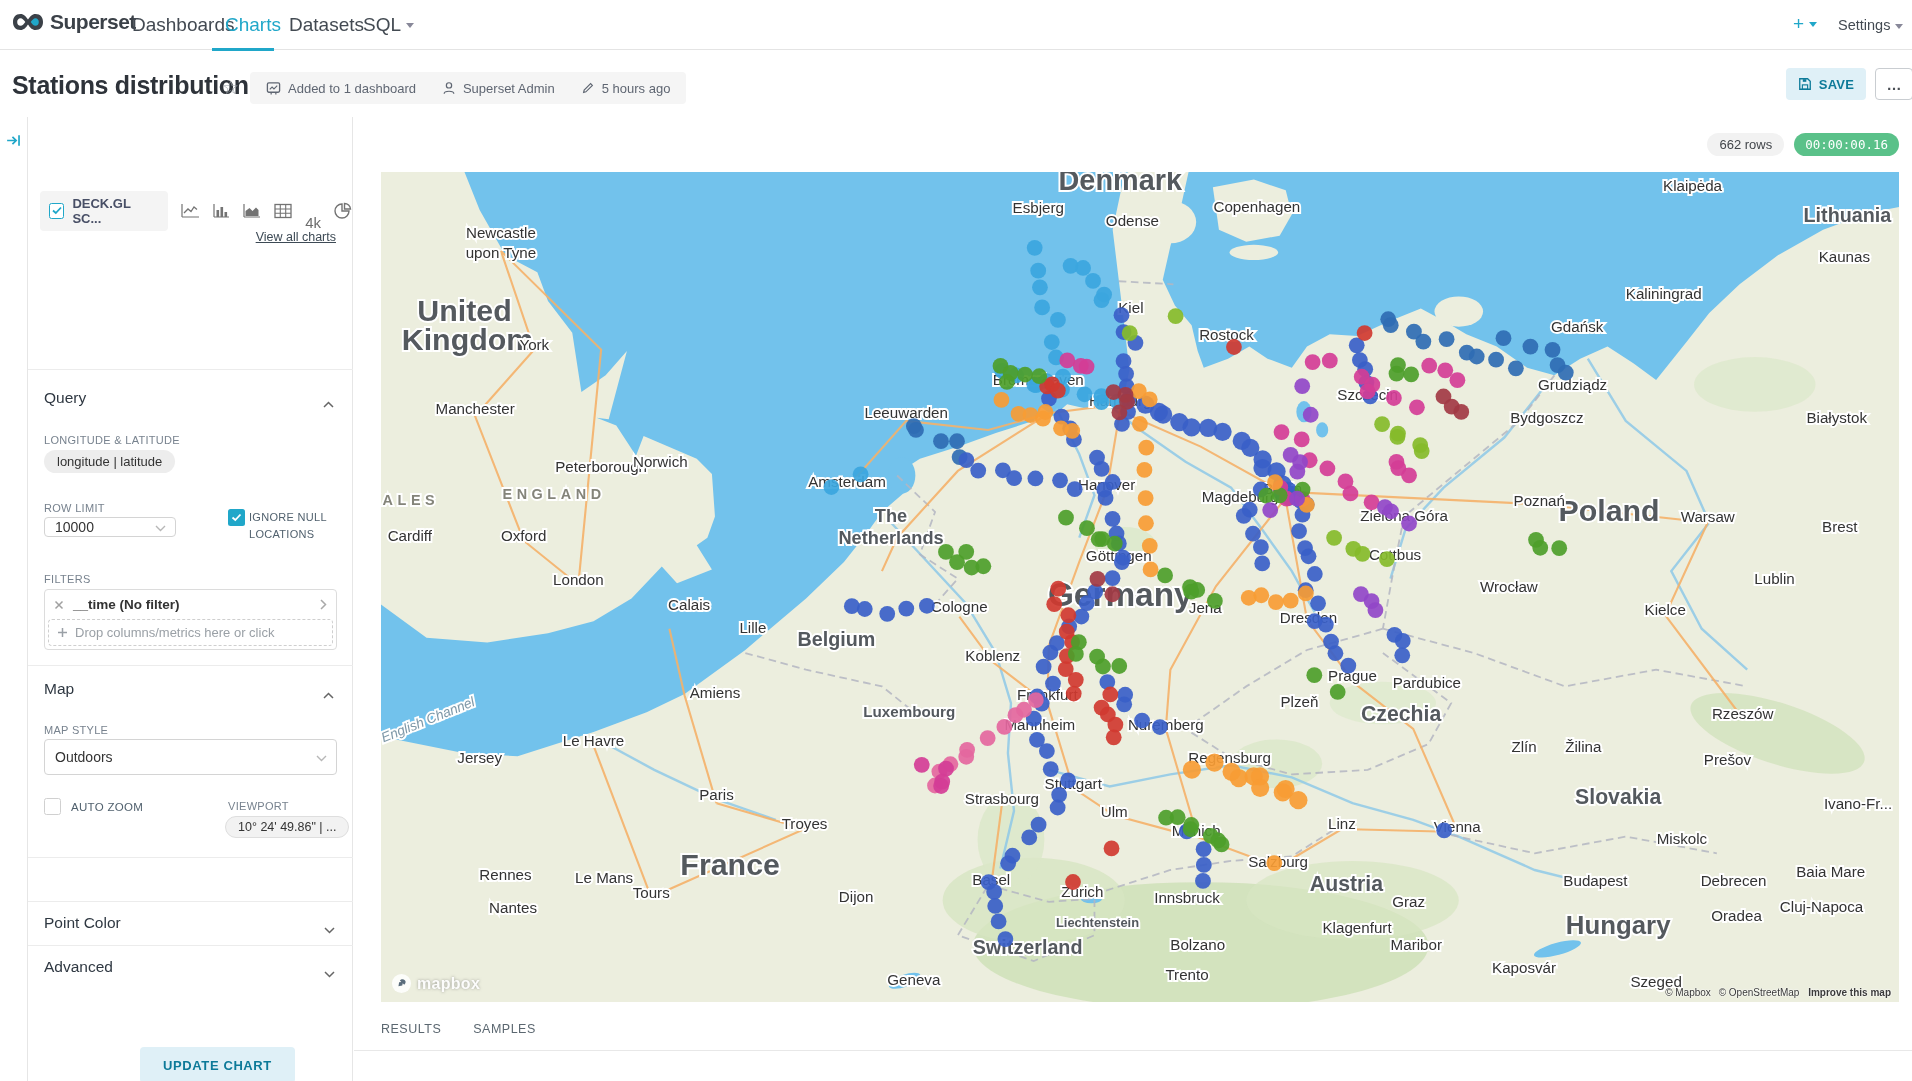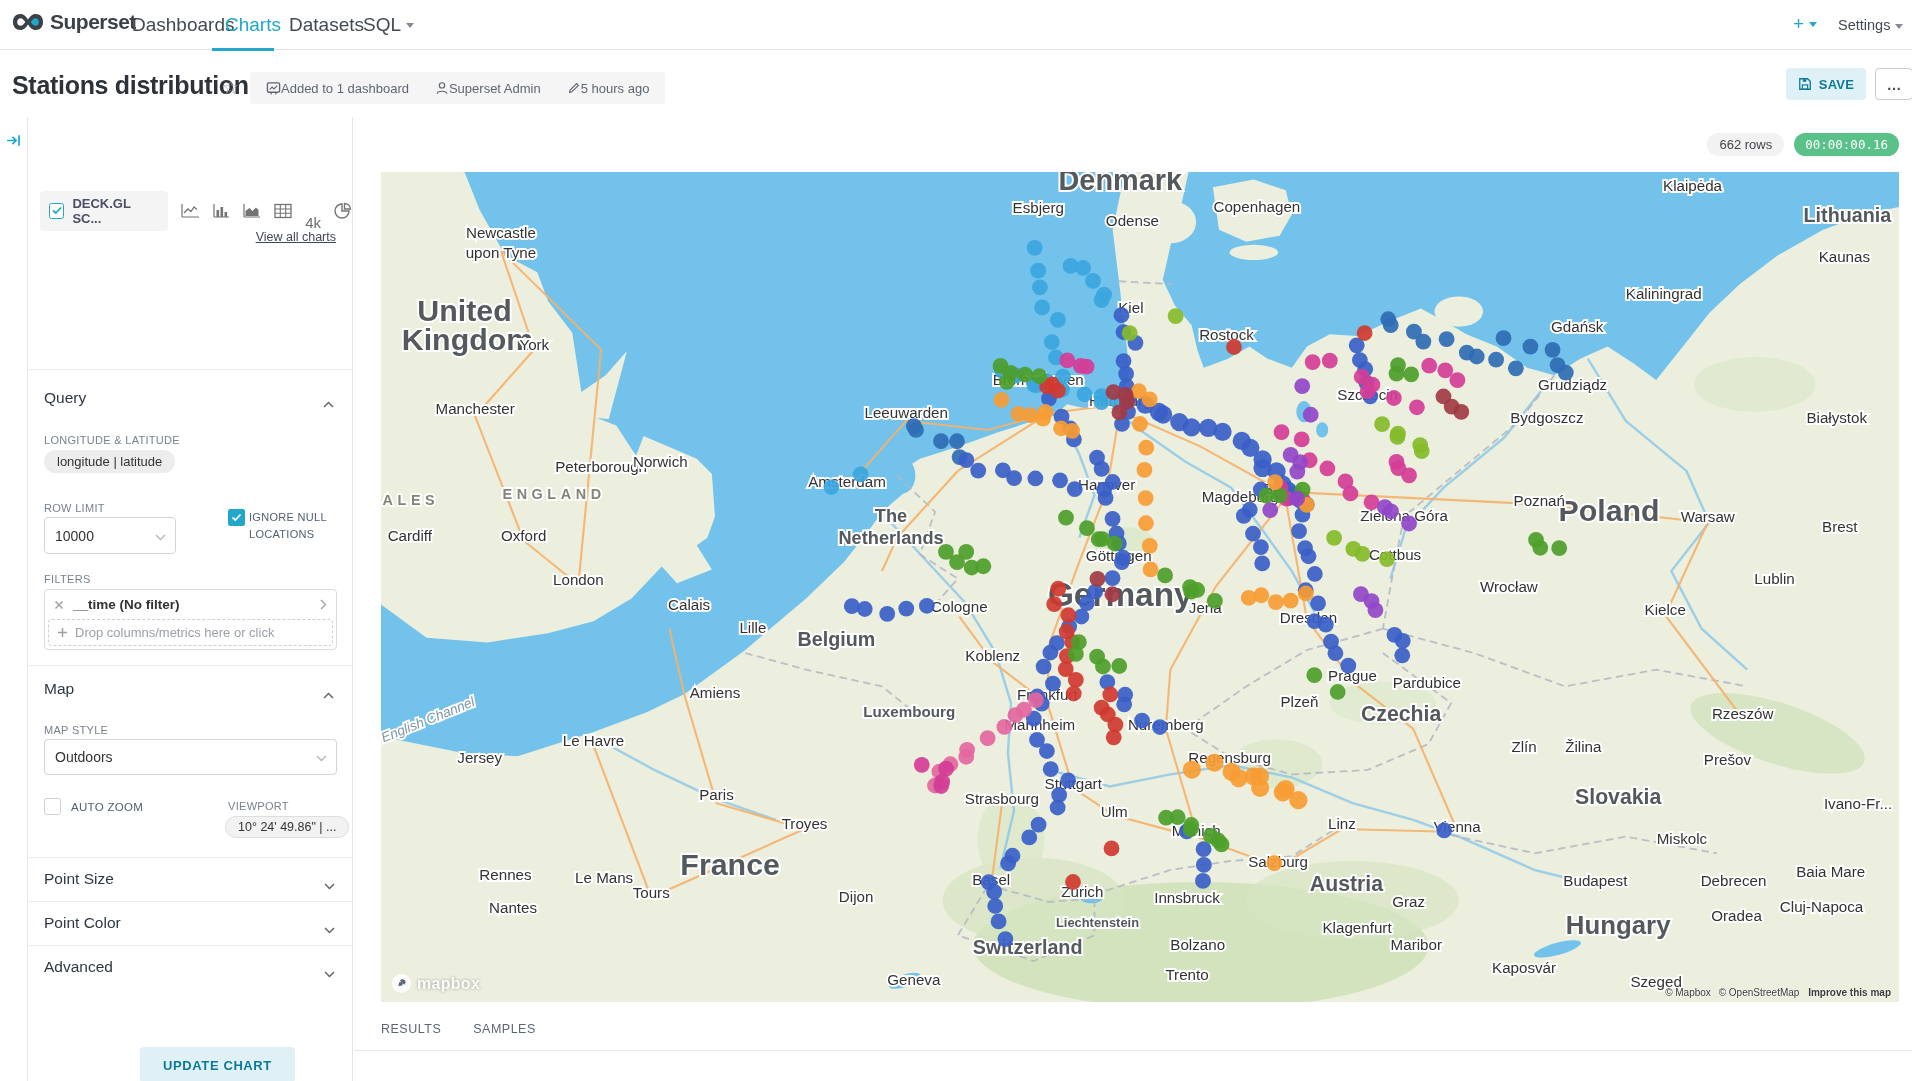--- a/index.html
+++ b/index.html
@@ -20,21 +20,21 @@
   .caret.teal { border-top-color:#20a7c9; }
   .nav-plus { position:absolute; left:1793px; top:0; height:50px; line-height:48px; color:#20a7c9; font-size:19px; cursor:pointer; }
   .nav-settings { position:absolute; left:1838px; top:0; height:50px; line-height:50px; font-size:14.5px; color:#434a52; cursor:pointer; }
 
   
   .header { position:absolute; left:0; top:50px; width:1912px; height:67px; background:#fff; z-index:25; }
   .page-title { position:absolute; left:12px; top:21px; font-size:25px; font-weight:bold; color:#2e333a; letter-spacing:-0.3px; }
   .fav-star { position:absolute; left:222px; top:26px; font-size:19px; color:#9aa0a6; cursor:pointer; }
   .meta-bar { position:absolute; left:250px; top:22px; height:32px; background:#f5f5f5; border-radius:4px;
     display:flex; align-items:center; gap:26px; padding:0 16px; font-size:13px; color:#5f6672; }
-  .meta-item { display:flex; align-items:center; }
+  .meta-item { display:flex; align-items:center; gap:7px; }
   .btn-save { position:absolute; left:1786px; top:18px; width:80px; height:32px; background:#dff0f7;
     border:none; border-radius:4px; color:#0d7a99; font-weight:bold; font-size:13px; letter-spacing:0.3px;
     display:flex; align-items:center; justify-content:center; gap:7px; cursor:pointer; }
   .btn-more { position:absolute; left:1875px; top:18px; width:38px; height:32px; background:#fff;
     border:1px solid #c9cdd1; border-radius:4px; color:#4a4f55; font-size:15px; font-weight:bold;
     display:flex; align-items:center; justify-content:center; cursor:pointer; }
 
   
   .rail { position:absolute; left:0; top:117px; width:28px; height:964px; border-right:1px solid #e6e6e6; background:#fff; z-index:20; }
   .rail-collapse { position:absolute; left:5px; top:15px; cursor:pointer; }
@@ -220,21 +220,21 @@
   <span class="sec-chev" style="top:277px"><svg width="11" height="7" viewBox="0 0 11 7">
         <path d="M1 6 L5.5 1.5 L10 6" fill="none" stroke="#666" stroke-width="1.5"></path>
       </svg></span>
 
   <div class="ctl-label" style="top:317px">LONGITUDE &amp; LATITUDE</div>
   <div style="position:absolute; left:16px; top:333px;">
     <span class="pill">longitude | latitude</span>
   </div>
 
   <div class="ctl-label" style="top:385px">ROW LIMIT</div>
-  <div class="select" style="left:16px; top:400px; width:132px; height:37px;">
+  <div class="select" style="left:16px; top:400px; width:132px; height:20px;">
     <span>10000</span>
     <span class="sel-caret"><svg width="11" height="7" viewBox="0 0 11 7">
           <path d="M1 1 L5.5 5.5 L10 1" fill="none" stroke="#b7b7b7" stroke-width="1.4"></path>
         </svg></span>
   </div>
   <div style="position:absolute; left:200px; top:392px; display:flex; gap:4px;">
     <span class="checkbox on">
       <svg width="11" height="9" viewBox="0 0 10 9">
           <path d="M1 4.5 L3.8 7 L9 1.5" fill="none" stroke="#fff" stroke-width="1.8"></path>
         </svg>
@@ -281,26 +281,20 @@
   <div style="position:absolute; left:16px; top:681px; display:flex; gap:10px; align-items:center;">
     <span class="checkbox off"></span>
     <span class="cklabel" style="font-size:11.5px;">AUTO ZOOM</span>
   </div>
   <div class="ctl-label" style="left:200px; top:683px;">VIEWPORT</div>
   <div style="position:absolute; left:197px; top:699px;">
     <span class="pill" style="background:#f2f2f2; border:1px solid #dedede; font-size:12.5px; padding:3px 12px;">10° 24' 49.86" | ...</span>
   </div>
 
   <div class="hr" style="top:740px"></div>
-  <div class="collapsible" style="top:741px">
-    <div class="sec-head" style="top:12px">Point Size</div>
-    <span class="sec-chev" style="top:18px"><svg width="11" height="7" viewBox="0 0 11 7">
-          <path d="M1 1 L5.5 5.5 L10 1" fill="none" stroke="#666" stroke-width="1.5"></path>
-        </svg></span>
-  </div>
   <div class="hr" style="top:784px"></div>
   <div class="collapsible" style="top:785px">
     <div class="sec-head" style="top:12px">Point Color</div>
     <span class="sec-chev" style="top:18px"><svg width="11" height="7" viewBox="0 0 11 7">
           <path d="M1 1 L5.5 5.5 L10 1" fill="none" stroke="#666" stroke-width="1.5"></path>
         </svg></span>
   </div>
   <div class="hr" style="top:828px"></div>
   <div class="collapsible" style="top:829px">
     <div class="sec-head" style="top:12px">Advanced</div>

